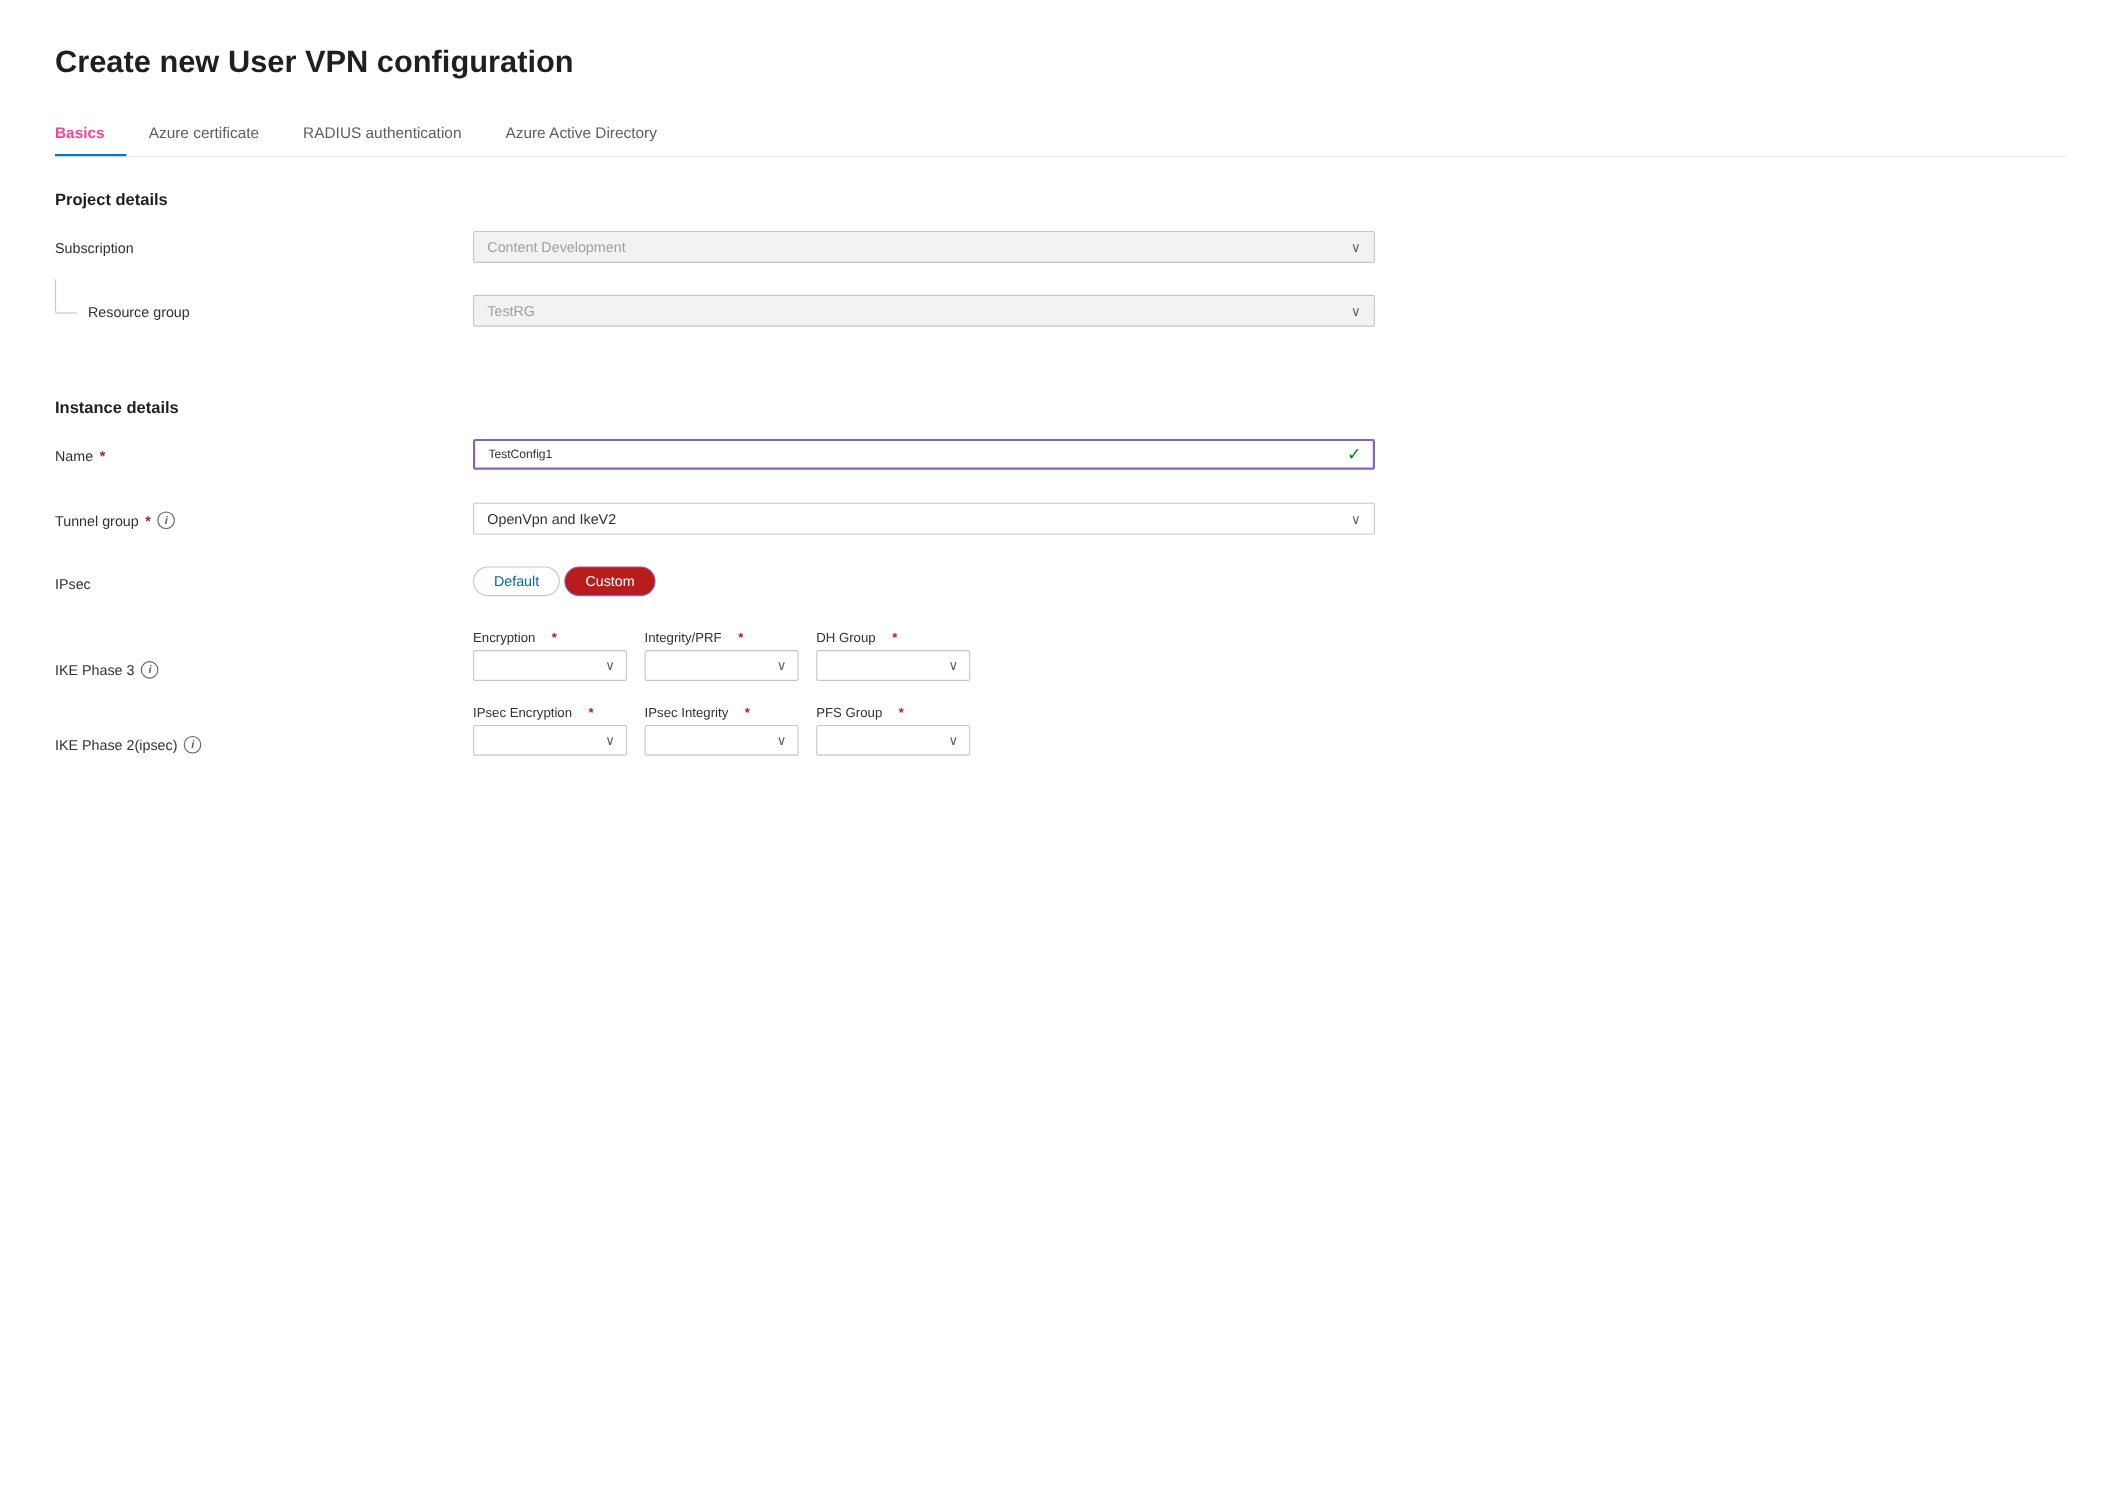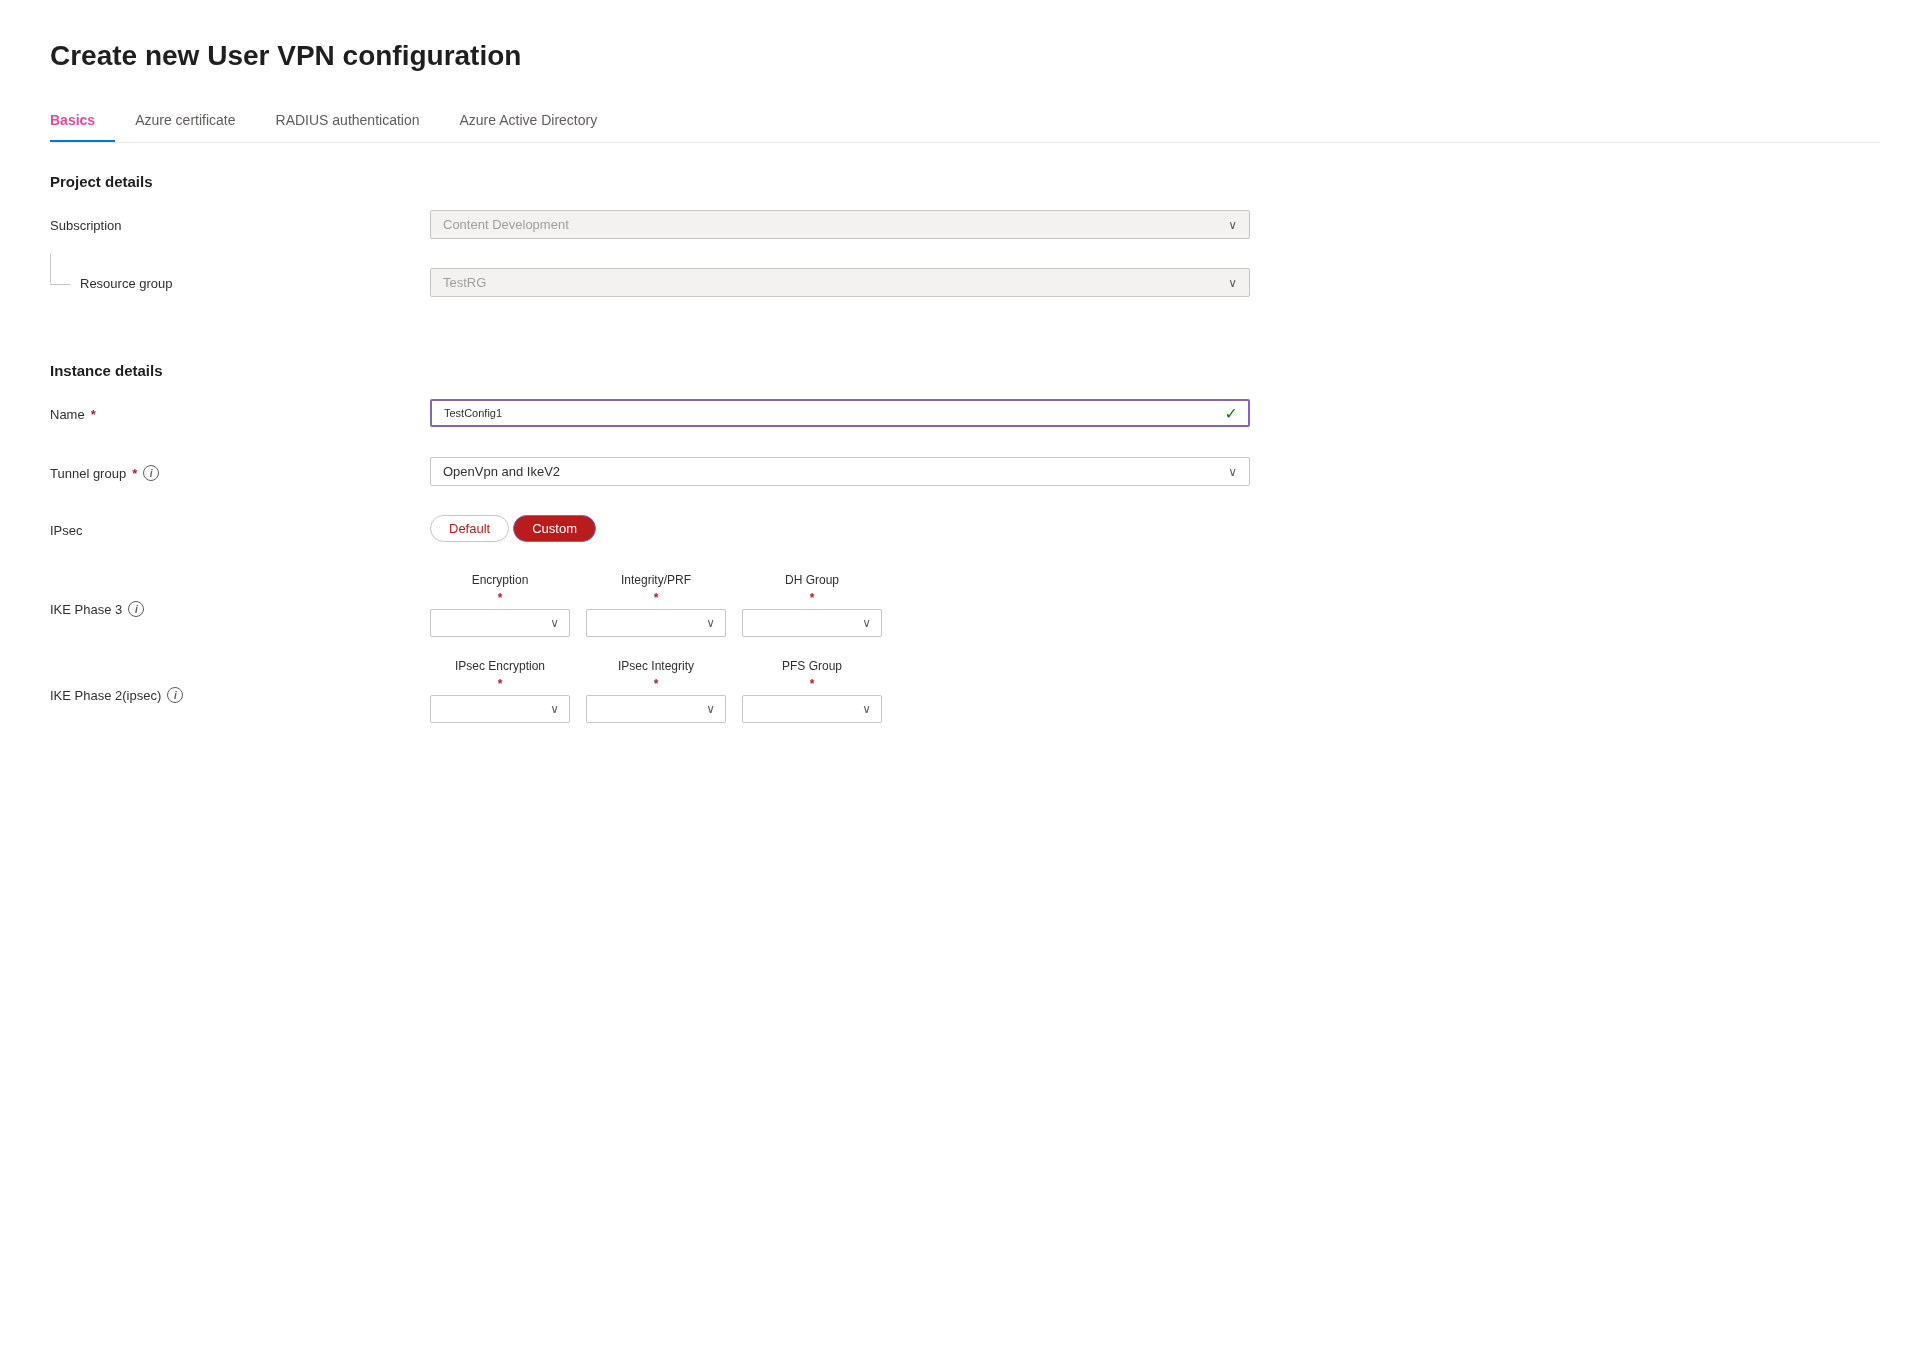--- a/index.html
+++ b/index.html
@@ -141,21 +141,21 @@
       align-items: center;
       gap: 0;
     }
     .toggle-btn {
       padding: 5px 18px;
       border: 1px solid #c8c6c4;
       background: #ffffff;
       font-size: 13px;
       cursor: pointer;
       border-radius: 20px;
-      color: #b91c1c;
+      color: #0369a1;
       font-weight: 500;
     }
     .toggle-btn.selected {
       background: #b91c1c;
       color: #ffffff;
       border-color: #8764b8;
       margin-left: 4px;
     }
     
     .phase-row {
@@ -183,22 +183,21 @@
       display: flex;
       flex-direction: column;
       gap: 4px;
       min-width: 140px;
     }
     .phase-field-label {
       font-size: 12px;
       color: #323130;
       display: flex;
       align-items: center;
-      gap: 4px;
-      flex-direction: column;
+      gap: 15px;
     }
     .phase-field-label .required {
       color: #a4262c;
       font-weight: 600;
     }
     .small-dropdown {
       border: 1px solid #c8c6c4;
       border-radius: 2px;
       background: #ffffff;
       padding: 6px 10px;

